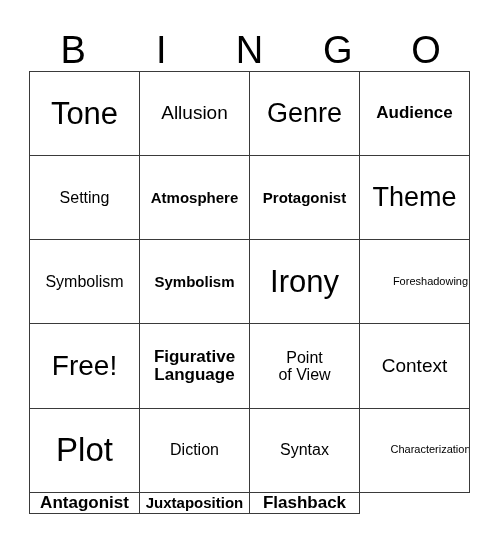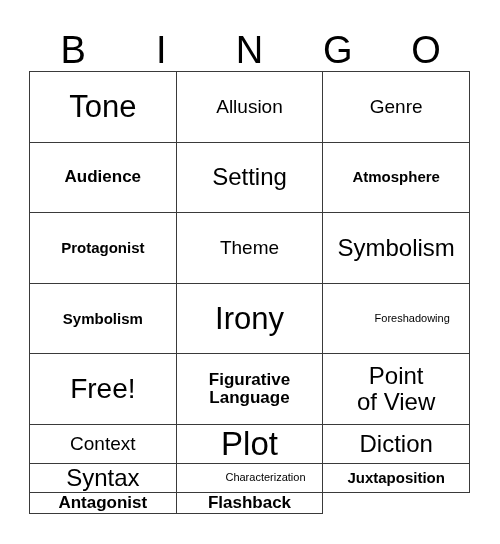--- a/index.html
+++ b/index.html
@@ -49,21 +49,21 @@
   #grid {
     position: absolute;
     left: 29px;
     top: 71px;
     width: 441px;
     height: 443px;
     box-sizing: border-box;
     border-top: 1.5px solid #3a3a3a;
     border-left: 1.5px solid #3a3a3a;
     display: grid;
-    grid-template-columns: repeat(3, 1fr);
+    grid-template-columns: repeat(4, 1fr);
     grid-template-rows: repeat(5, 1fr);
   }
   .cell {
     box-sizing: border-box;
     border-right: 1.5px solid #3a3a3a;
     border-bottom: 1.5px solid #3a3a3a;
     display: flex;
     align-items: center;
     justify-content: center;
     text-align: center;
@@ -75,22 +75,22 @@
     line-height: 1.08;
     white-space: pre-line;
     color: #000000;
   }
 
   
   .s-xs  { font-size: 11px; padding-left: 32px; }
   .s-sm  { font-size: 15px; font-weight: bold; }
   .s-md  { font-size: 17px; font-weight: bold; }
   .s-lg  { font-size: 19px; }
-  .s-2xl { font-size: 24px; }
-  .s-3xl { font-size: 19px; }
+  .s-2xl { font-size: 16px; }
+  .s-3xl { font-size: 27px; }
   .s-4xl { font-size: 31px; }
   .s-5xl { font-size: 33px; }
   .s-6xl { font-size: 28px; }
 </style>
 </head>
 <body>
 
 <div id="bingo-card">
 
   <div id="header-row">
@@ -158,23 +158,23 @@
       <div class="cell">
         <span class="cell-text s-2xl">Diction</span>
       </div>
       <div class="cell">
         <span class="cell-text s-2xl">Syntax</span>
       </div>
       <div class="cell">
         <span class="cell-text s-xs">Characterization</span>
       </div>
       <div class="cell">
-        <span class="cell-text s-sm">Juxtaposition</span>
+        <span class="cell-text s-md">Antagonist</span>
       </div>
       <div class="cell">
-        <span class="cell-text s-md">Antagonist</span>
+        <span class="cell-text s-sm">Juxtaposition</span>
       </div>
       <div class="cell">
         <span class="cell-text s-md">Flashback</span>
       </div>
     </div>
 
 </div>
 
 </body></html>

